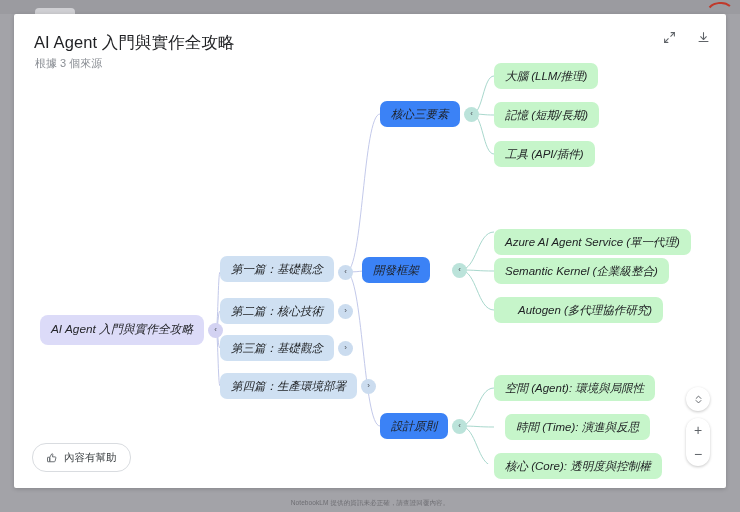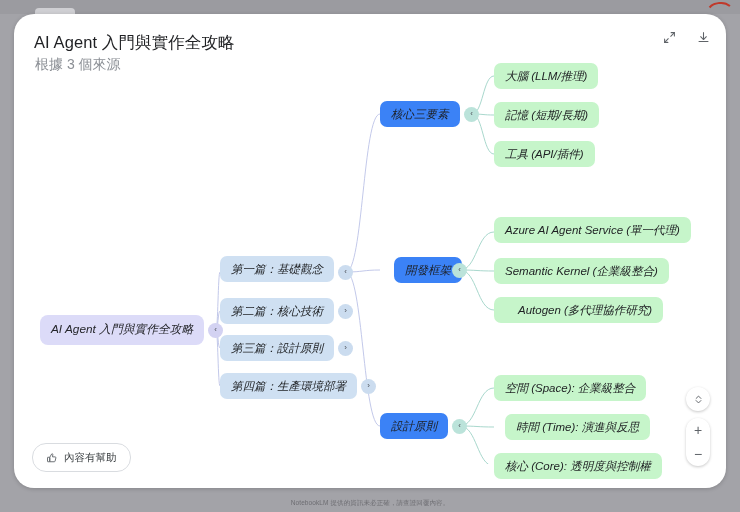--- a/index.html
+++ b/index.html
@@ -39,37 +39,37 @@
     border-right-color: transparent;
     border-radius: 14px 14px 0 0;
     transform: rotate(-4deg);
   }
   
   #card {
     position: absolute;
     left: 14px; top: 14px;
     width: 712px; height: 474px;
     background: #ffffff;
-    border-radius: 20px;
+    border-radius: 2px;
     overflow: hidden;
     box-shadow: 0 1px 4px rgba(0,0,0,.18);
   }
   
   .hdr-title {
     position: absolute;
     left: 20px; top: 18px;
     font-size: 16.5px;
     color: #1f2023;
     letter-spacing: .1px;
     white-space: nowrap;
   }
   .hdr-sub {
     position: absolute;
     left: 21px; top: 42px;
-    font-size: 14px;
+    font-size: 11px;
     color: #8b8f95;
     white-space: nowrap;
   }
   .hdr-actions {
     position: absolute;
     right: 12px; top: 12px;
     display: flex;
     gap: 12px;
     align-items: center;
   }
@@ -270,59 +270,59 @@
           <div class="toggle t-root" style="left: 194px; top: 250.5px;">‹</div>
           <div class="node lvl2" style="left: 206px; top: 184px;">
             <span>第一篇：基礎觀念</span>
           </div>
           <div class="toggle t-lvl2" style="left: 324px; top: 192.5px;">‹</div>
           <div class="node lvl2" style="left: 206px; top: 226px;">
             <span>第二篇：核心技術</span>
           </div>
           <div class="toggle t-lvl2" style="left: 324px; top: 231.5px;">›</div>
           <div class="node lvl2" style="left: 206px; top: 263px;">
-            <span>第三篇：設計原則</span>
+            <span>第三篇：基礎觀念</span>
           </div>
           <div class="toggle t-lvl2" style="left: 324px; top: 268.5px;">›</div>
           <div class="node lvl2" style="left: 206px; top: 301px;">
             <span>第四篇：生產環境部署</span>
           </div>
           <div class="toggle t-lvl2" style="left: 347px; top: 306.5px;">›</div>
           <div class="node lvl3" style="left: 366px; top: 29px;">
             <span>核心三要素</span>
           </div>
           <div class="toggle t-lvl3" style="left: 450px; top: 34.5px;">‹</div>
           <div class="node leaf" style="left: 480px; top: -9px;">
             <span>大腦 (LLM/推理)</span>
           </div>
           <div class="node leaf" style="left: 480px; top: 30px;">
             <span>記憶 (短期/長期)</span>
           </div>
           <div class="node leaf" style="left: 480px; top: 69px;">
             <span>工具 (API/插件)</span>
           </div>
-          <div class="node lvl3" style="left: 380px; top: 185px; justify-content: flex-end;">
+          <div class="node lvl3" style="left: 348px; top: 185px; justify-content: flex-end;">
             <span>開發框架</span>
           </div>
           <div class="toggle t-lvl3" style="left: 438px; top: 190.5px;">‹</div>
-          <div class="node leaf" style="left: 480px; top: 145px; align-items: center;">
+          <div class="node leaf" style="left: 480px; top: 157px; align-items: center;">
             <span>Azure AI Agent Service (單一代理)</span>
           </div>
           <div class="node leaf" style="left: 480px; top: 186px;">
             <span>Semantic Kernel (企業級整合)</span>
           </div>
           <div class="node leaf" style="left: 480px; top: 225px; padding-left: 24px;">
             <span>Autogen (多代理協作研究)</span>
           </div>
           <div class="node lvl3" style="left: 366px; top: 341px;">
             <span>設計原則</span>
           </div>
           <div class="toggle t-lvl3" style="left: 438px; top: 346.5px;">‹</div>
           <div class="node leaf" style="left: 480px; top: 303px;">
-            <span>空間 (Space): 企業級整合</span>
+            <span>空間 (Agent): 環境與局限性</span>
           </div>
           <div class="node leaf" style="left: 480px; top: 342px; margin-left: 11px;">
             <span>時間 (Time): 演進與反思</span>
           </div>
           <div class="node leaf" style="left: 480px; top: 381px;">
             <span>核心 (Core): 透明度與控制權</span>
           </div>
         </div>
     </div>
 

